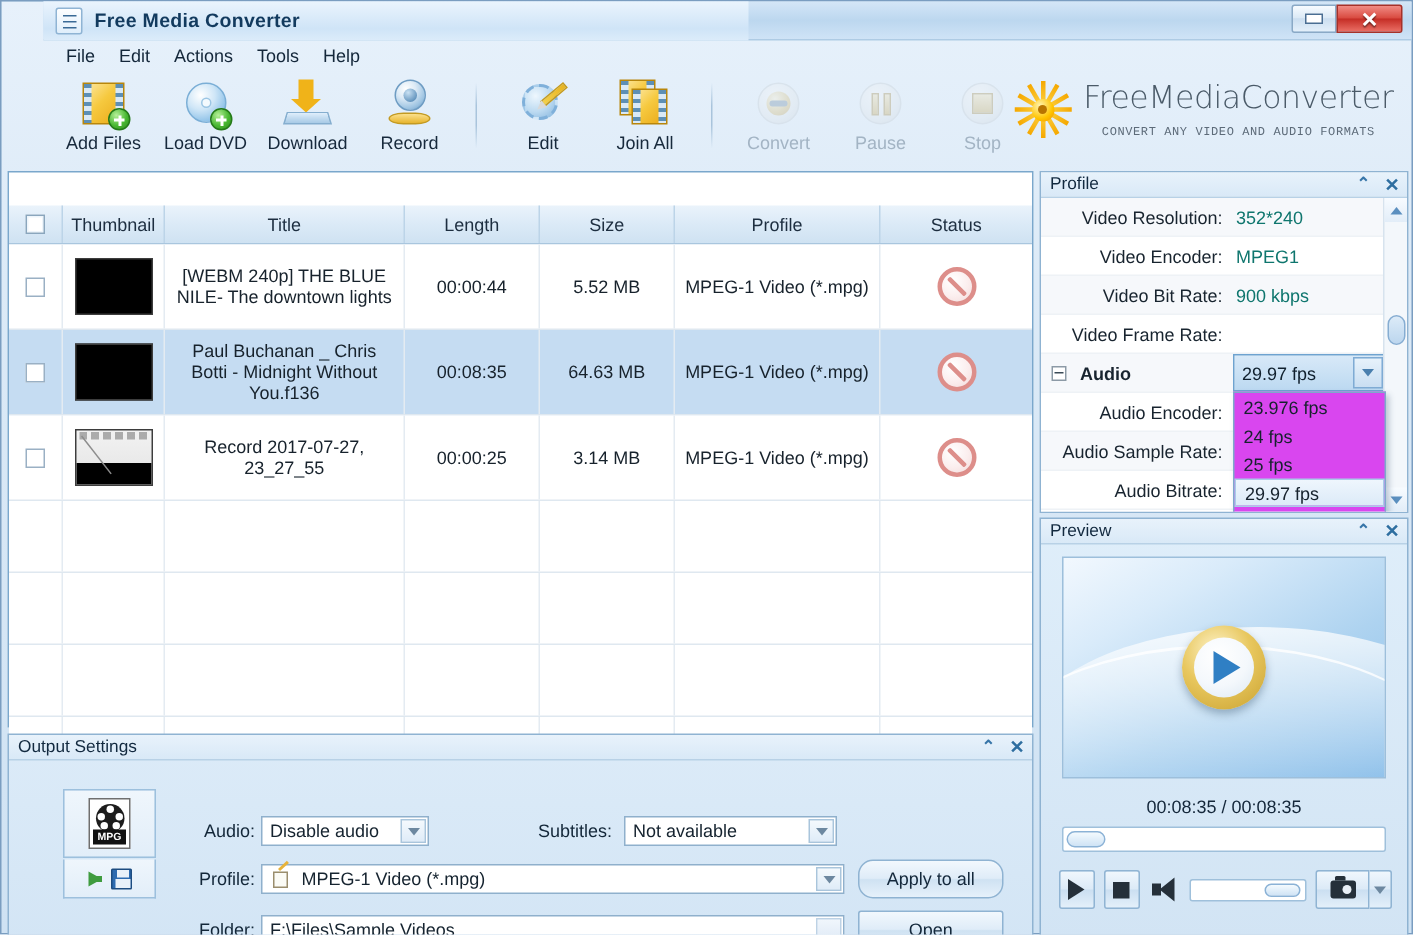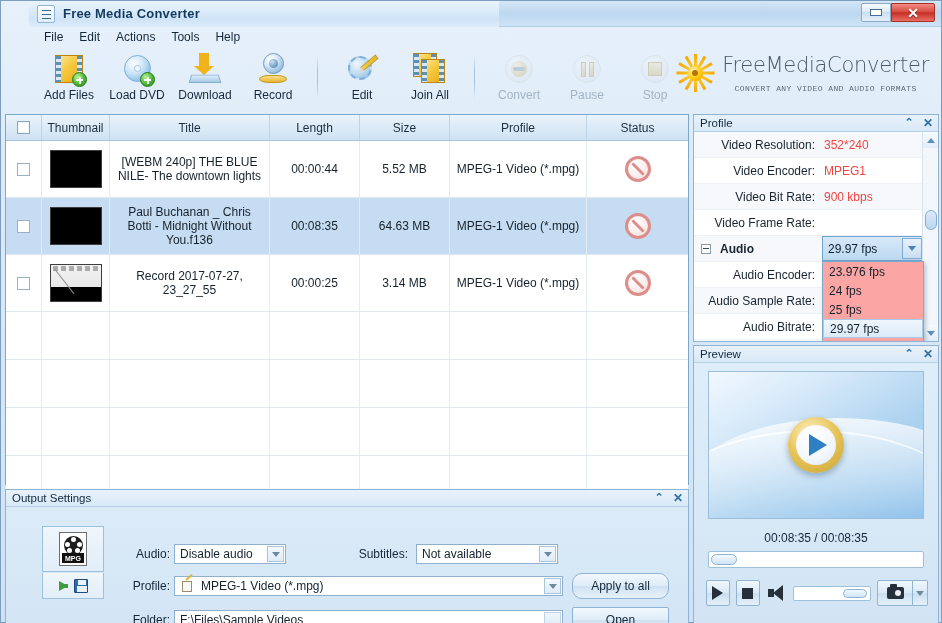--- a/index.html
+++ b/index.html
@@ -127,20 +127,21 @@
 
   
   #filelist-panel {
     position:absolute; left:4px; top:3px; width:684px; height:371px;
     background:#fff; border:1px solid #7aa7cc;
   }
   #fl-header {
     display:flex; height:26px;
     background: linear-gradient(180deg,#eaf3fb 0%, #dbeaf7 50%, #cfe2f2 100%);
     border-bottom:1px solid #a9c6de;
+    margin-top:22px;
   }
   .fl-h {
     display:flex; align-items:center; justify-content:center;
     font-size:12px; color:#1d2e40;
     border-right:1px solid #bcd4e8;
     height:100%;
   }
   .c-chk   { width:36px; }
   .c-thumb { width:68px; }
   .c-title { width:160px; }
@@ -336,37 +337,37 @@
   }
   .plabel.group {
     text-align:left; padding-left:26px; font-weight:bold; position:relative;
   }
   .expander {
     position:absolute; left:7px; top:50%; margin-top:-5px;
     width:10px; height:10px; border:1px solid #8c9aa6; background:#fff;
     display:flex; align-items:center; justify-content:center;
   }
   .expander::before{ content:""; width:6px; height:1px; background:#3a4a57; }
-  .pvalue { font-size:12px; color:#ef4444; padding-left:2px; }
+  .pvalue { font-size:12px; color:#0f766e; padding-left:2px; }
   .pcombo {
     position:absolute; left:128px; top:104px; width:102px; height:25px;
     background: linear-gradient(180deg,#d8e9f8 0%, #bcd9f1 100%);
     border:1px solid #6ea3d0;
     display:flex; align-items:center; padding-left:5px;
     font-size:12px; color:#10202e;
   }
   .pcombo .arrowbox {
     position:absolute; right:1px; top:1px; width:20px; height:21px;
     background: linear-gradient(180deg,#e7f2fb 0%,#c9def2 100%);
     border:1px solid #7fabd4;
     display:flex; align-items:center; justify-content:center;
   }
   #fps-dropdown {
     position:absolute; left:128px; top:129px; width:102px;
-    background:#fca5a5; border:1px solid #7ea8cc;
+    background:#d946ef; border:1px solid #7ea8cc;
     box-shadow: 2px 2px 4px rgba(40,70,100,.28);
     z-index:40;
   }
   .dd-item {
     height:19px; display:flex; align-items:center; padding-left:6px;
     font-size:12px; color:#16222d;
   }
   .dd-item.sel {
     background: linear-gradient(180deg,#eef6fd 0%, #dceaf8 100%);
     border:1px solid #a9cbe8; height:19px;

